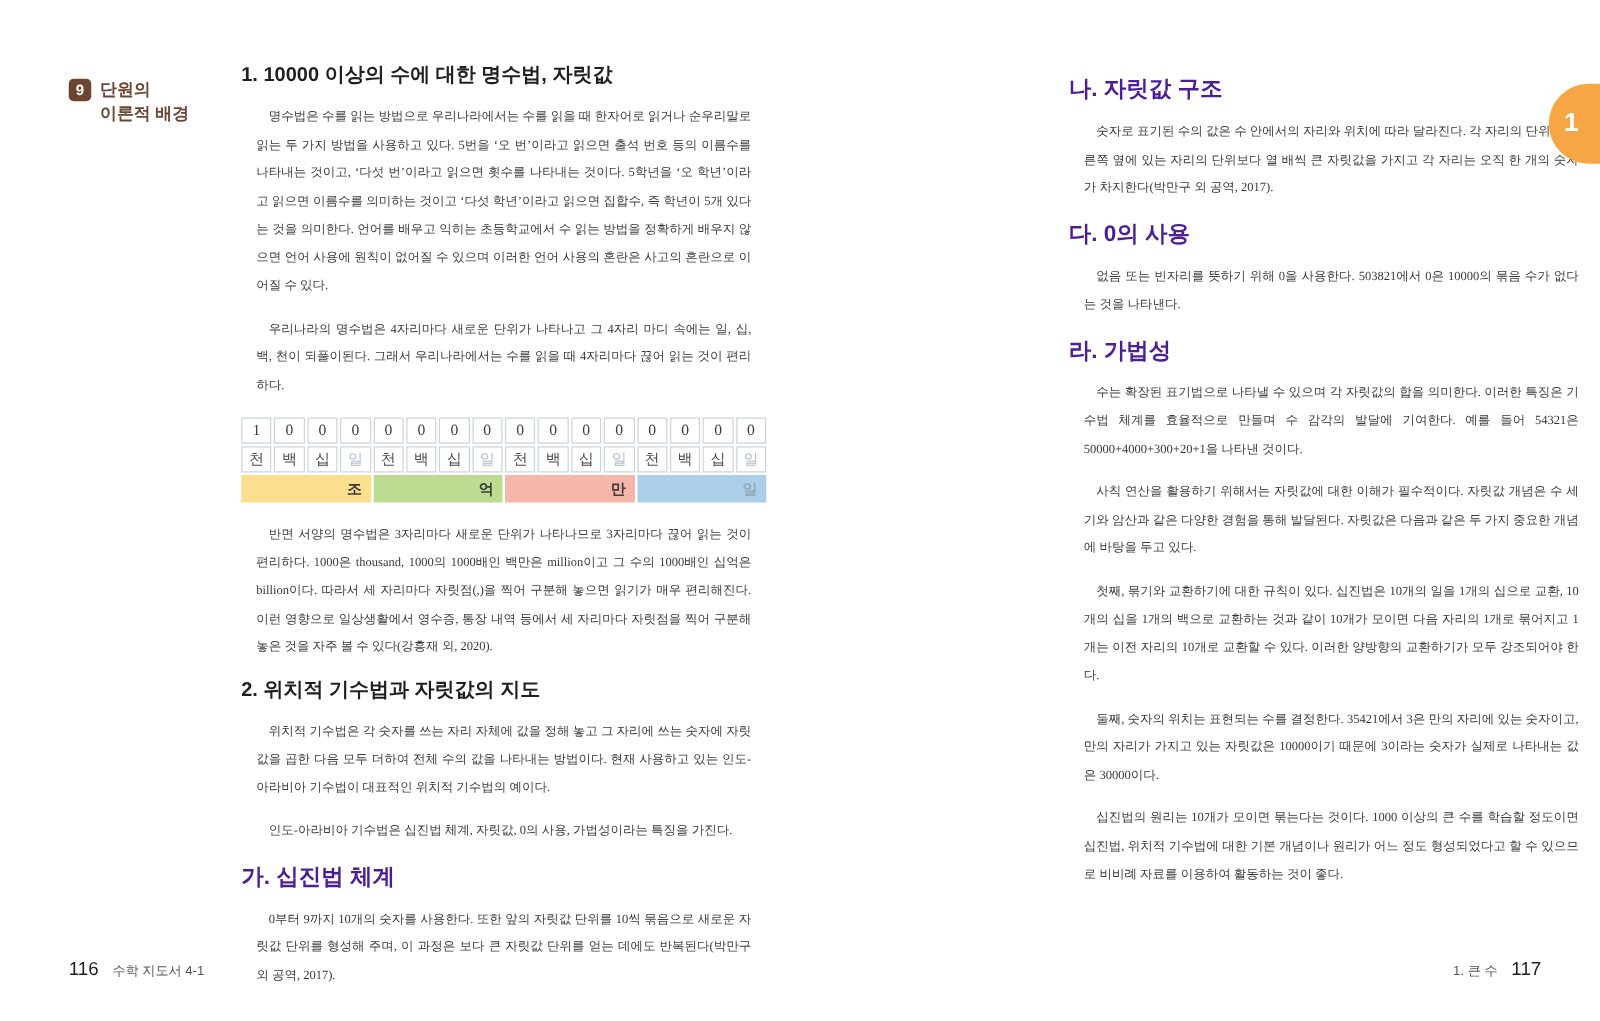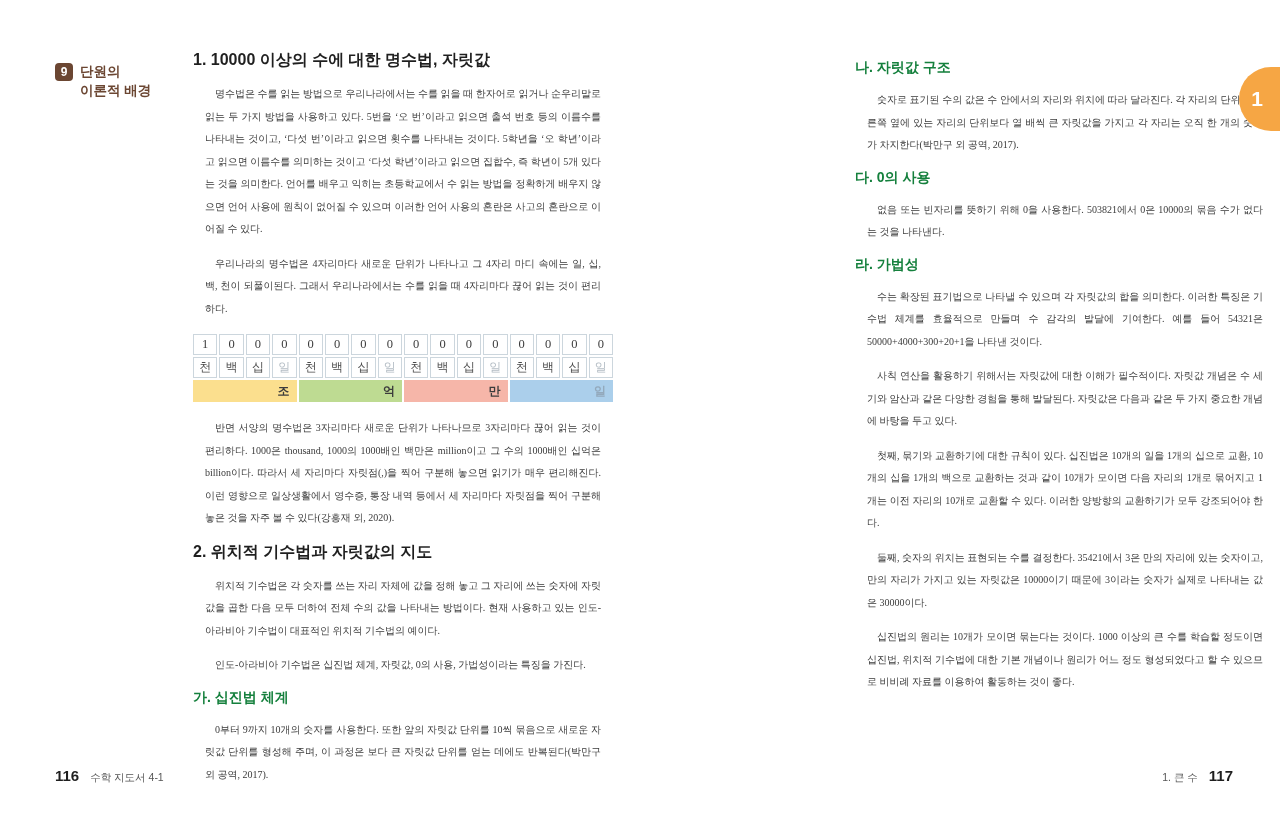--- a/index.html
+++ b/index.html
@@ -22,22 +22,22 @@
   
   .col { position: absolute; top: 50px; width: 420px; }
   .col-left { left: 193px; }
   .col-right { left: 855px; }
   p.body { margin: 12px; font-size: 10px; line-height: 22.5px; text-align: justify; text-indent: 1em; }
   h2.sec {
     font-family: "Liberation Sans", "DejaVu Sans", sans-serif; font-size: 16px; font-weight: bold;
     color: #1f1f1f; margin: 0 0 10px 0;
   }
   h3.sub {
-    font-family: "Liberation Sans", "DejaVu Sans", sans-serif; font-size: 14px; font-weight: bold;
-    color: #15803d; margin: 9px 0 5px 0;
+    font-family: "Liberation Sans", "DejaVu Sans", sans-serif; font-size: 18px; font-weight: bold;
+    color: #4c1d95; margin: 9px 0 5px 0;
   }
   .mt-first { margin-top: 5px; }
   .mt-sec2 { margin-top: 30px; }
   .mt-sec3 { margin-top: 46px; }
   .gap-para { margin-top: 22px; }
   .after-sec { margin-top: 13px; }
   
   .pv-table {
     border-collapse: separate; border-spacing: 2px; width: 424px; margin: 12px 0 13px -2px;
     table-layout: fixed; font-family: "Liberation Serif", "DejaVu Serif", serif;
@@ -50,21 +50,21 @@
   .place-row td:nth-child(4n) { color: #b3bcc4; }
   .group-row td {
     height: 22px; text-align: right; padding: 0 7px 0 0; border: none;
     font-family: "Liberation Sans", "DejaVu Sans", sans-serif; font-weight: bold;
     font-size: 12px; color: #3c3c3c;
   }
   .group-row td:nth-child(4) { color: #93a9bc; }
   
   .footer-left { position: absolute; left: 55px; top: 767px; display: flex; align-items: baseline; gap: 11px; }
   .footer-right { position: absolute; right: 47px; top: 767px; display: flex; align-items: baseline; gap: 11px; }
-  .page-num { font-family: "Liberation Sans", "DejaVu Sans", sans-serif; font-weight: bold; font-size: 15px; color: #1f1f1f; }
+  .page-num { font-family: "Liberation Sans", "DejaVu Sans", sans-serif; font-weight: normal; font-size: 15px; color: #1f1f1f; }
   .footer-small { font-family: "Liberation Sans", "DejaVu Sans", sans-serif; font-size: 10.5px; color: #555; }
   
   .edge-tab {
     position: absolute; right: 0; top: 67px; width: 41px; height: 64px;
     border-radius: 33px 0 0 33px; display: flex; align-items: center; justify-content: center;
     padding-right: 5px; color: #ffffff; font-family: "Liberation Sans", "DejaVu Sans", sans-serif;
     font-weight: bold; font-size: 21px;
   }
 </style>
 </head>

